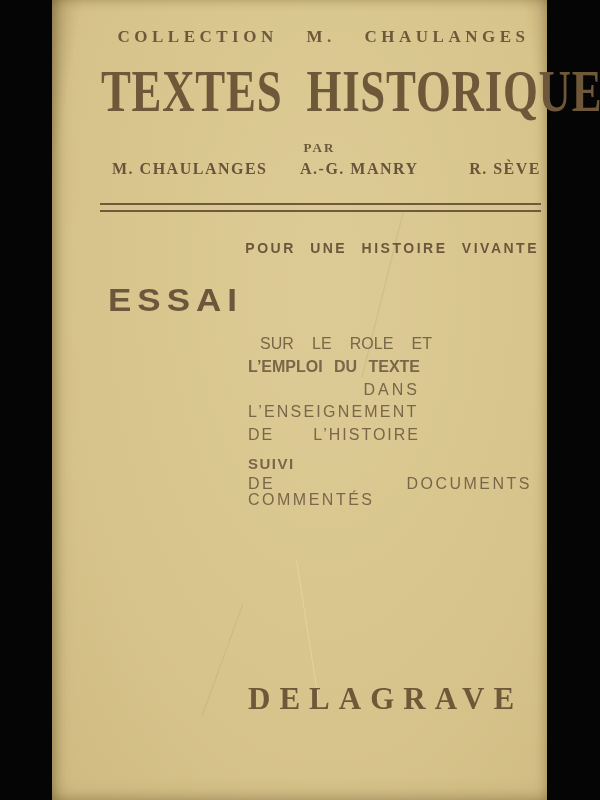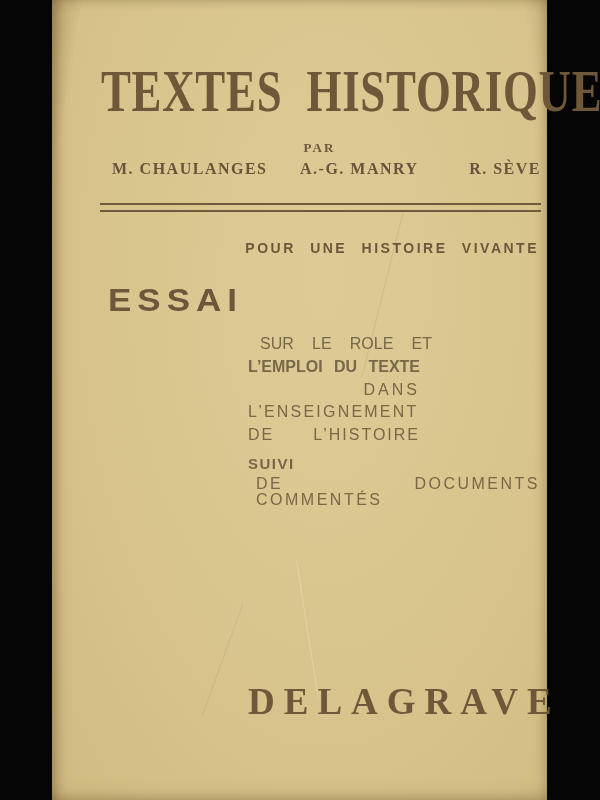--- a/index.html
+++ b/index.html
@@ -69,42 +69,43 @@
   }
   .subtitle{position:absolute;left:196px;top:330px;width:284px;color:#7a6649;}
   .subtitle .ln{position:absolute;left:0;width:172px;font-size:16px;line-height:1;white-space:nowrap;}
   .subtitle .just{white-space:normal;text-align:justify;text-align-last:justify;}
   .ln.l0{top:6px;margin-left:12px;}
   .ln.l1{top:29px;font-weight:bold;}
   .ln.l2{top:52px;text-align:right;letter-spacing:3px;}
   .ln.l3{top:74px;letter-spacing:2.2px;}
   .ln.l4{top:97px;letter-spacing:2px;}
   .ln.l5{top:126px;font-weight:bold;letter-spacing:1.5px;font-size:15px;}
-  .ln.l6{top:146px;width:284px;letter-spacing:2.5px;word-spacing:4px;margin-left:8px;}
+  .ln.l6{top:146px;width:284px;letter-spacing:2.5px;word-spacing:4px;}
 
   .byline{position:absolute;left:195px;top:536px;white-space:nowrap;}
   .byline .par{font-size:13px;letter-spacing:3px;color:#7a6649;}
   .byline .name{font-size:16px;font-weight:bold;letter-spacing:2.5px;word-spacing:5px;color:#6d573c;margin-left:6px;}
 
   .publisher{
     position:absolute;left:196px;top:683px;
-    font-weight:bold;font-size:37px;letter-spacing:9px;line-height:1;
+    font-weight:bold;font-size:31px;letter-spacing:9px;line-height:1;
     color:#6f583a;white-space:nowrap;
   }
 </style>
 </head>
 <body>
 
 <div id="stage">
   <div id="cover">
 
     <div class="crease c1"></div>
     <div class="crease c2"></div>
     <div class="crease c3"></div>
 
+    <div class="collection">COLLECTION M. CHAULANGES</div>
 
     <div class="title">TEXTES HISTORIQUES</div>
 
     <div class="par-top">PAR</div>
 
     <div class="author a0">M. CHAULANGES</div>
     <div class="author a1">A.-G. MANRY</div>
     <div class="author a2">R. SÈVE</div>
 
     <div class="double-rule"></div>

